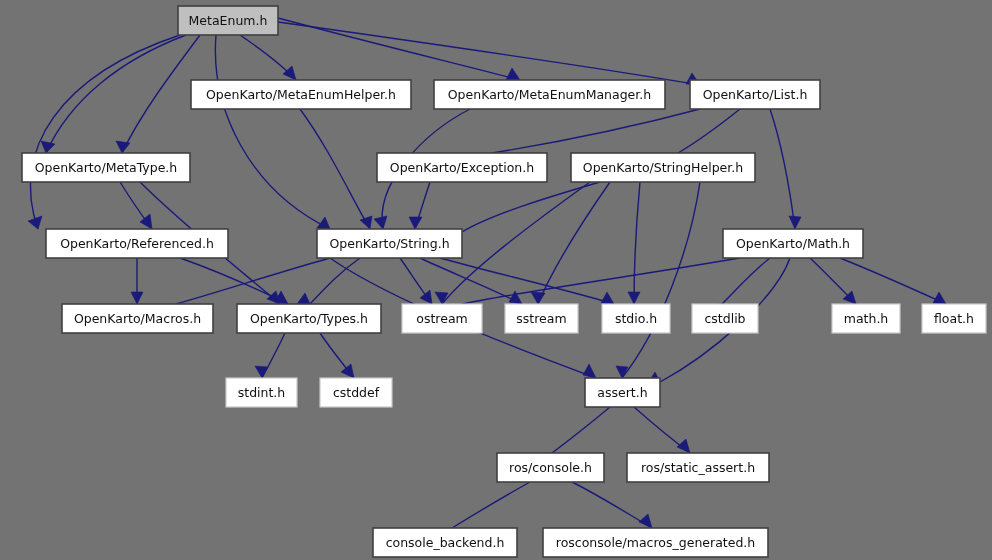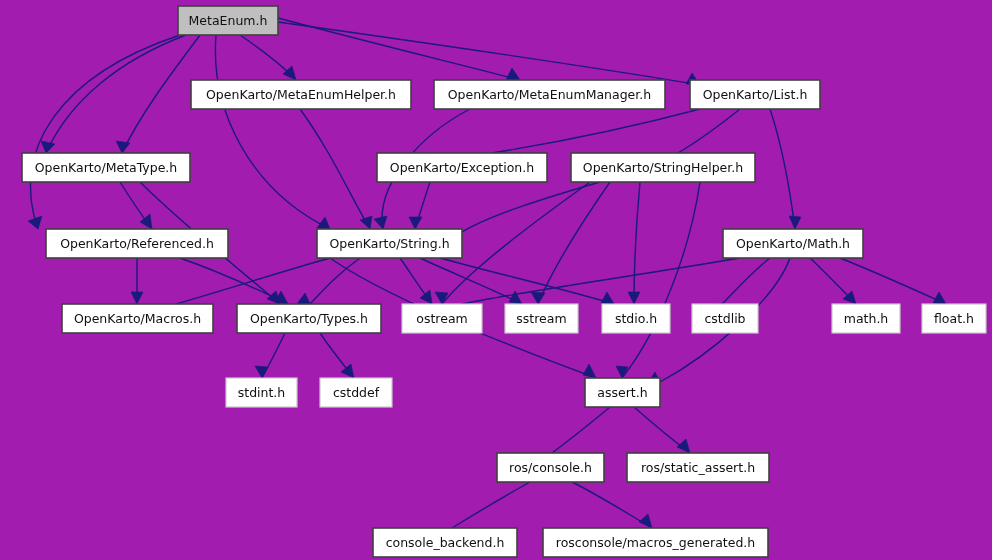--- a/index.html
+++ b/index.html
@@ -7,21 +7,21 @@
     padding: 0;
     background: #ffffff;
   }
   body {
     font-family: "DejaVu Sans", sans-serif;
   }
   #graph-root {
     position: relative;
     width: 992px;
     height: 560px;
-    background: #a21caf;
+    background: #737373;
     overflow: hidden;
   }
   #graph-svg {
     position: absolute;
     left: 0;
     top: 0;
     width: 992px;
     height: 560px;
   }
   .edge-path {

